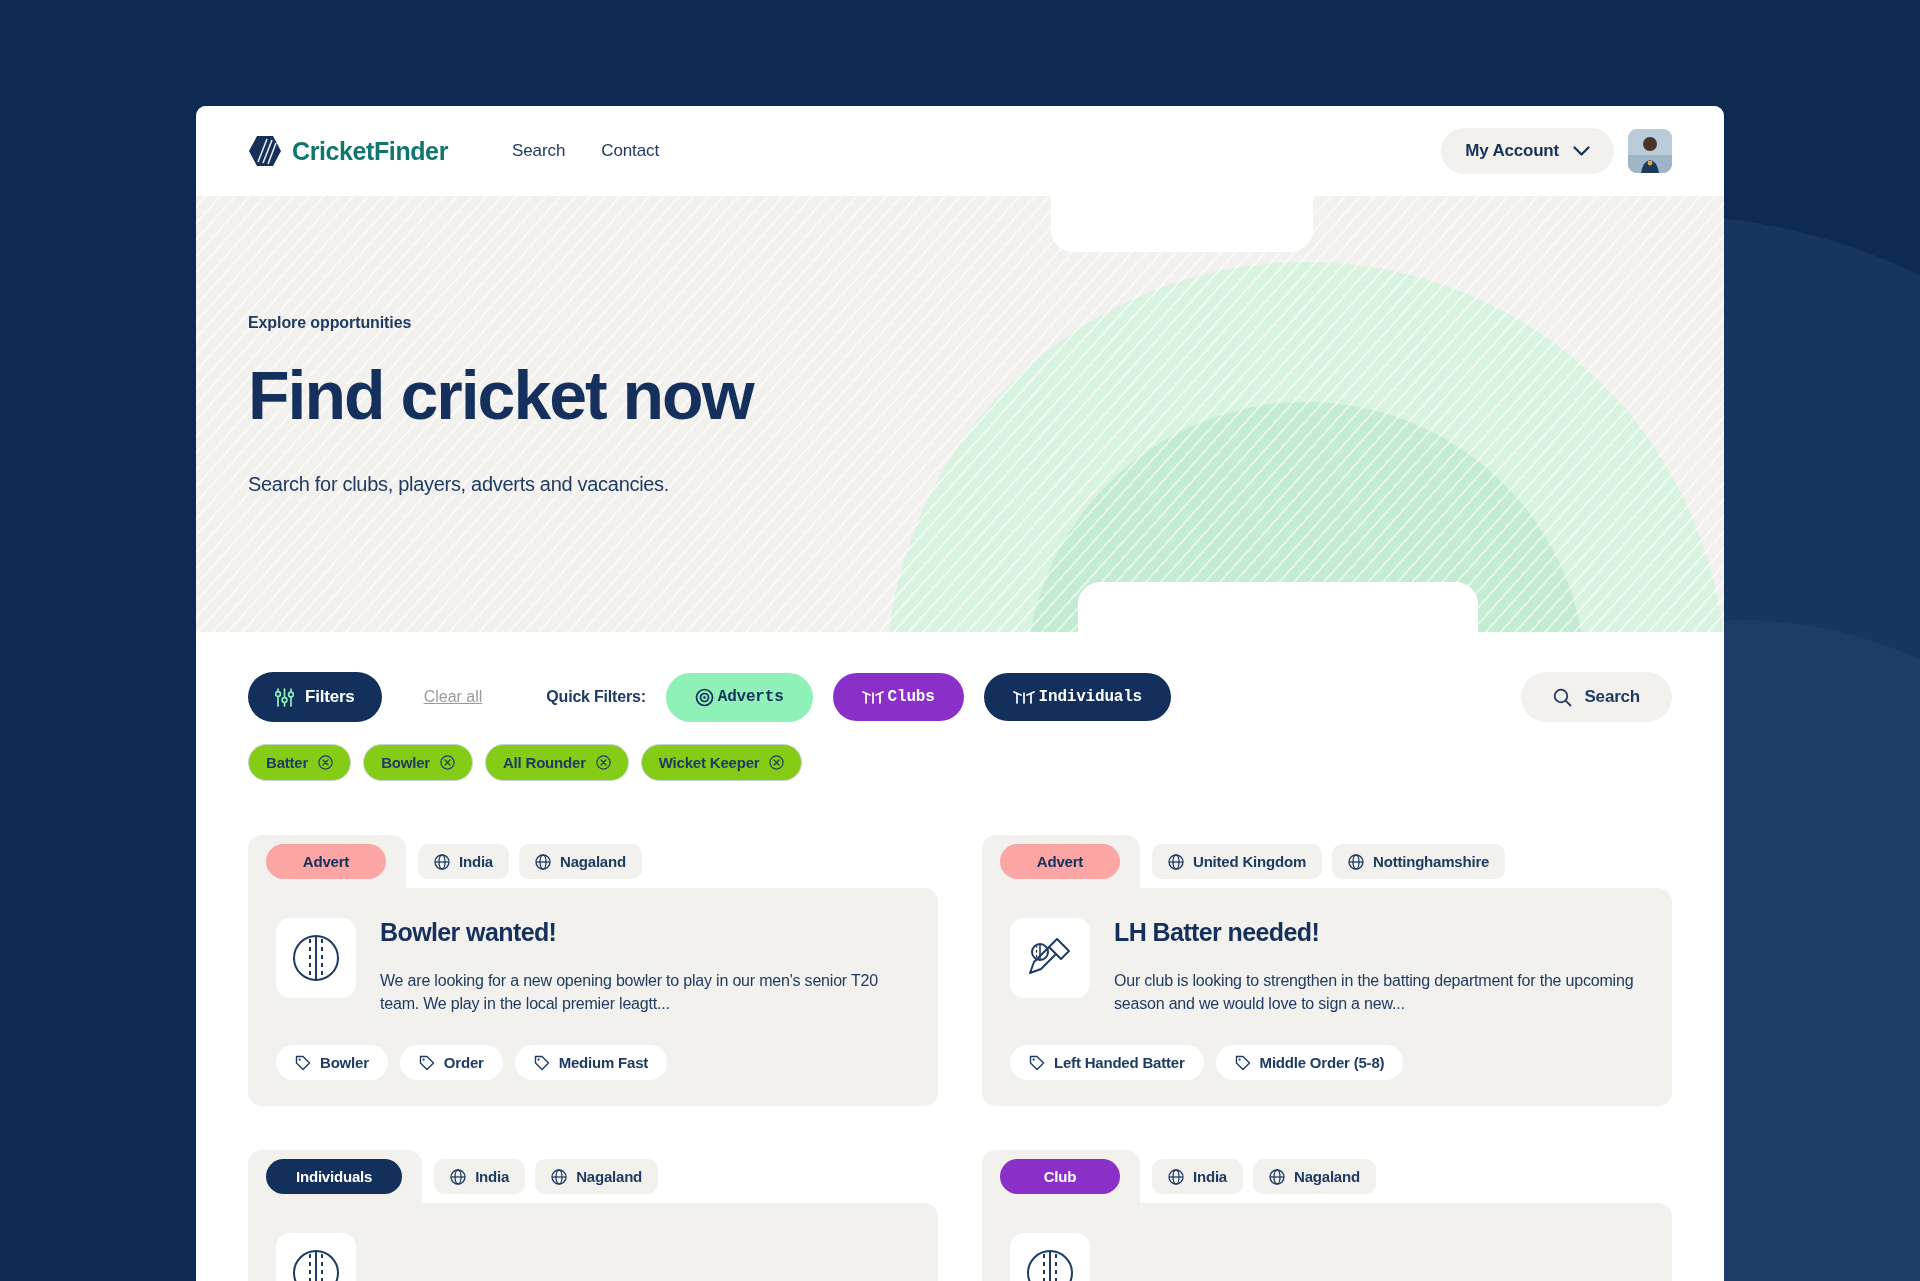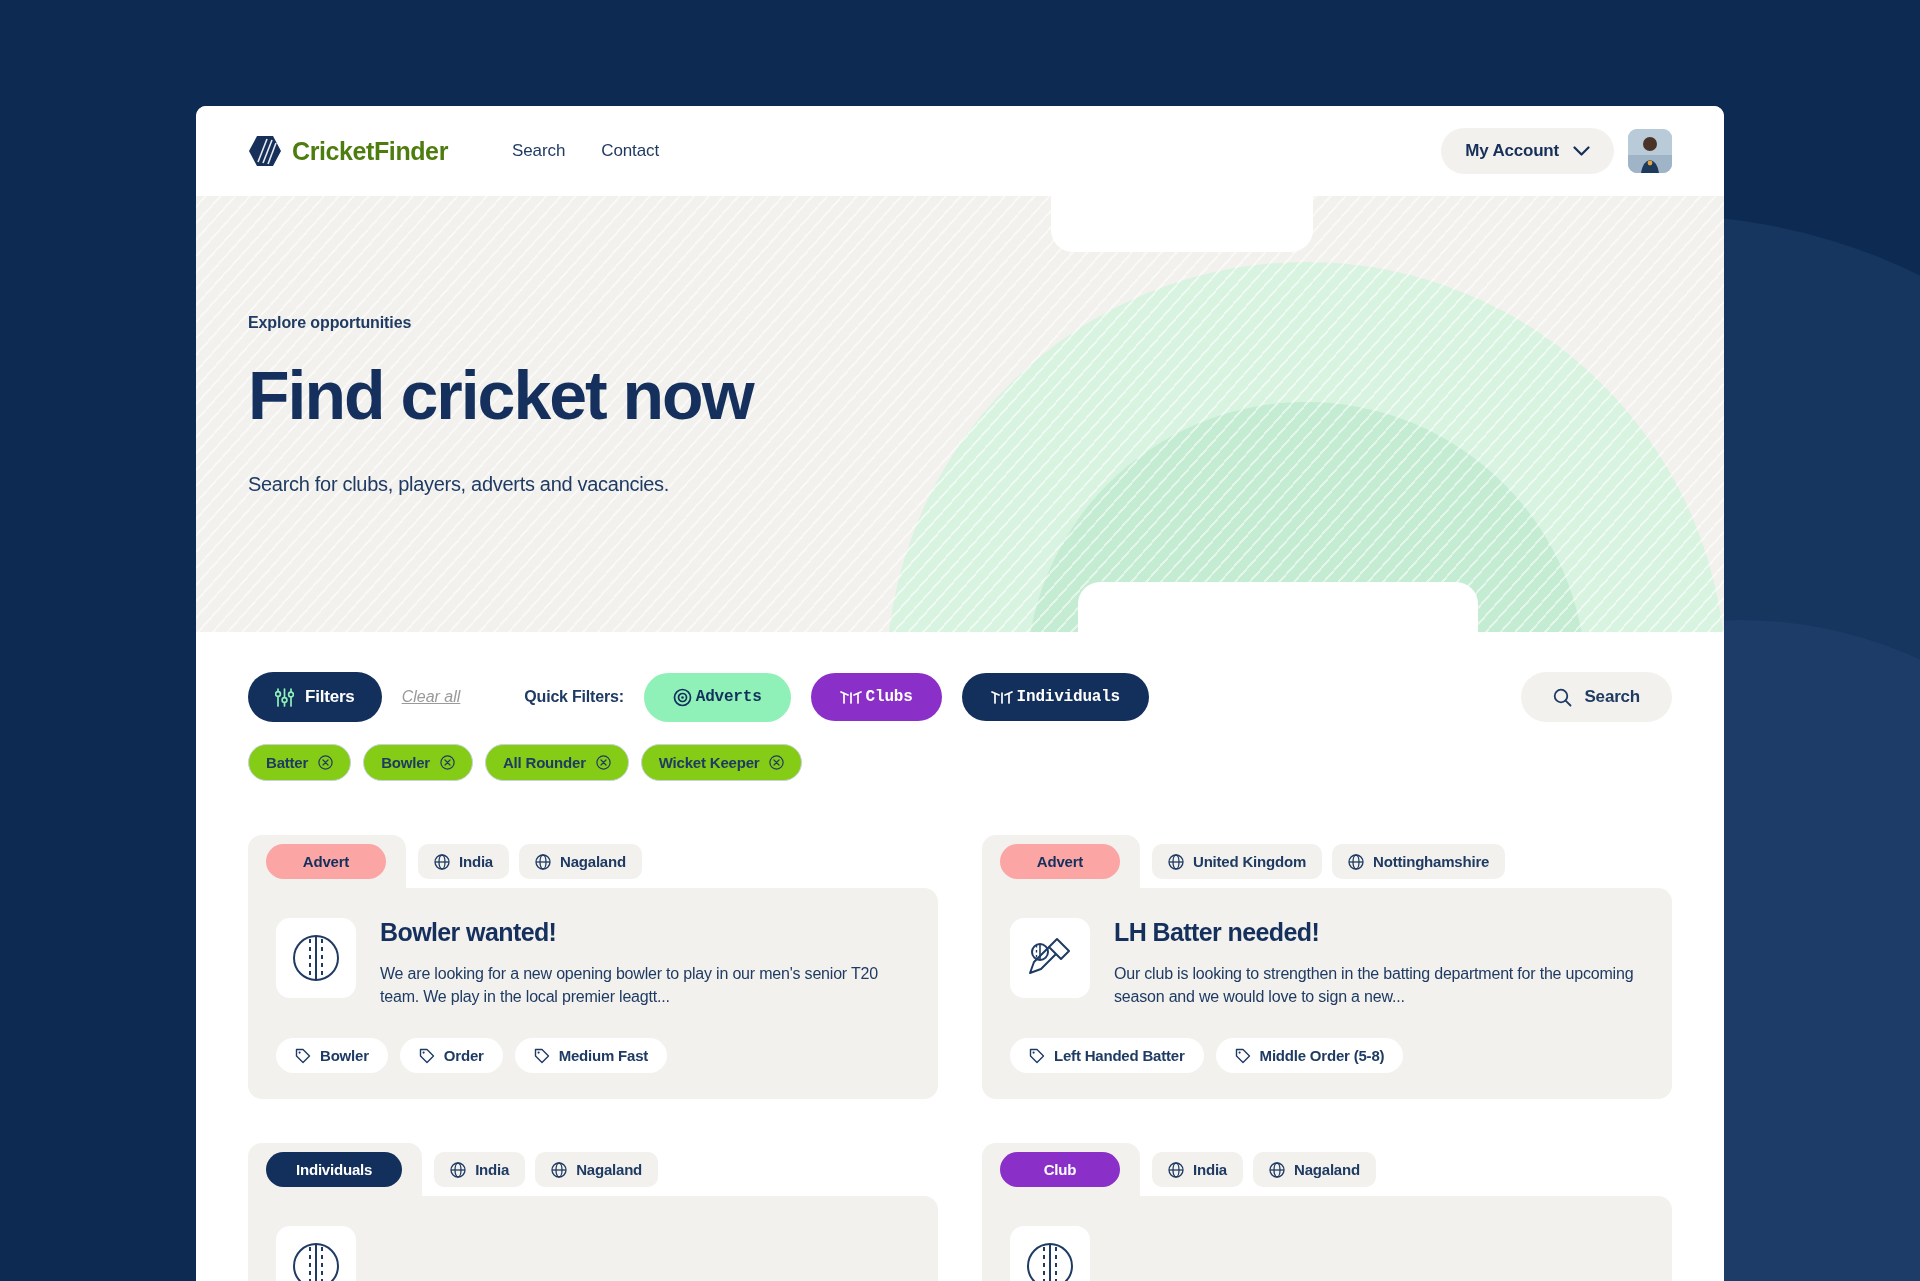--- a/index.html
+++ b/index.html
@@ -43,21 +43,21 @@
     padding: 0 52px 0 52px;
     position: relative;
     z-index: 3;
     background: #ffffff;
   }
   .brand { display: flex; align-items: center; gap: 10px; }
   .brand-mark { width: 34px; height: 34px; flex: 0 0 auto; }
   .brand-name {
     font-size: 25px;
     font-weight: bold;
-    color: #4d7c0f;
+    color: #0f766e;
     letter-spacing: -0.4px;
   }
   .nav { display: flex; align-items: center; gap: 36px; margin-left: 64px; }
   .nav-link {
     font-size: 17px;
     color: #1f3b63;
     text-decoration: none;
     letter-spacing: -0.1px;
   }
   .header-right {
@@ -191,22 +191,21 @@
     font-weight: bold;
     cursor: pointer;
     font-family: inherit;
     letter-spacing: -0.2px;
   }
   .clear-all {
     font-size: 16px;
     color: #9a9a98;
     text-decoration: underline;
     cursor: pointer;
-    margin-left: 0;
-    font-style: italic;
+    margin-left: 22px;
   }
   .quick-label {
     font-size: 16px;
     font-weight: bold;
     color: #1f3b63;
     margin-left: 44px;
     letter-spacing: -0.2px;
   }
   .qf {
     display: flex;
@@ -319,21 +318,21 @@
   .card-title {
     font-size: 25px;
     font-weight: bold;
     color: #15305c;
     letter-spacing: -0.6px;
   }
   .card-desc {
     font-size: 16px;
     color: #1f3b63;
     line-height: 1.45;
-    margin-top: 15px;
+    margin-top: 22px;
     letter-spacing: -0.2px;
   }
   .tag-row { display: flex; gap: 12px; margin-top: 30px; }
   .tag {
     display: flex;
     align-items: center;
     gap: 9px;
     background: #ffffff;
     border-radius: 999px;
     padding: 9px 19px;

